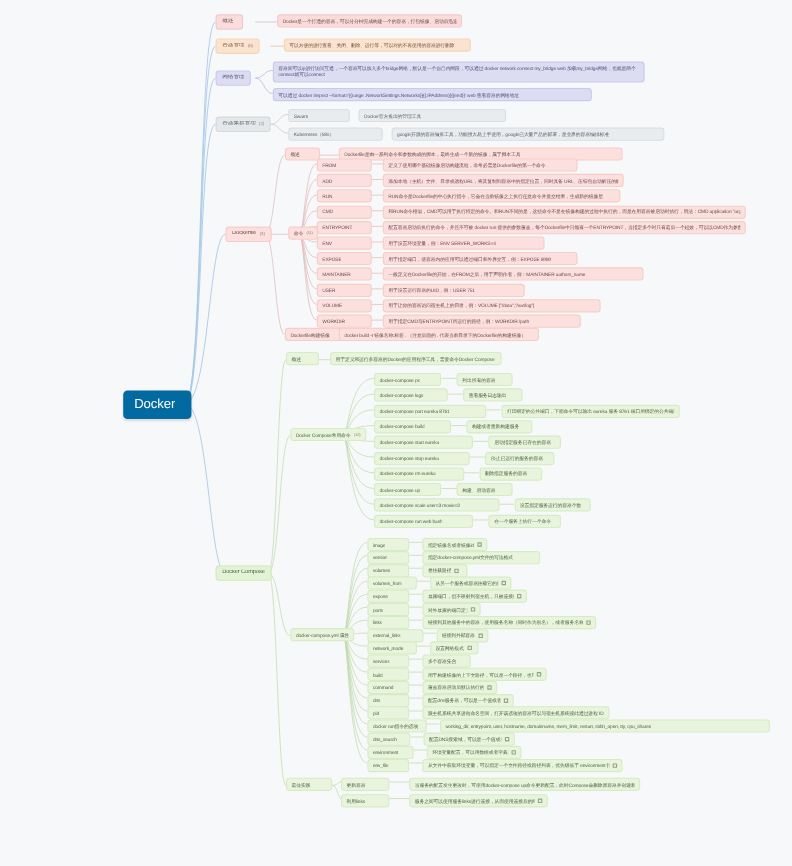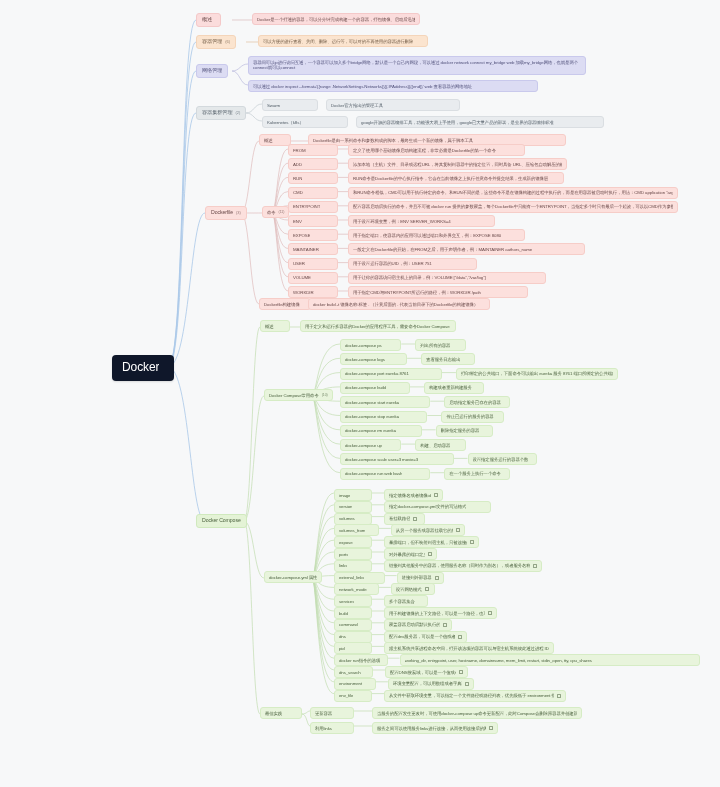--- a/index.html
+++ b/index.html
@@ -21,21 +21,21 @@
     display: flex; align-items: center;
     border-radius: 3px;
     white-space: nowrap;
     line-height: 1.15;
     letter-spacing: -0.1px;
   }
   .node .txt { display: block; overflow: hidden; }
 
   
   .n-root {
-    background: #0f172a;
+    background: #0369a1;
     color: #ffffff;
     font-size: 12px;
     padding: 6px 10px;
     border-radius: 4px;
     box-shadow: 0 1px 2px rgba(0,0,0,.12);
   }
   .n-root .cnt { font-size: 7px; opacity: .85; margin-left: 5px; }
 
   
   .n-branch {

